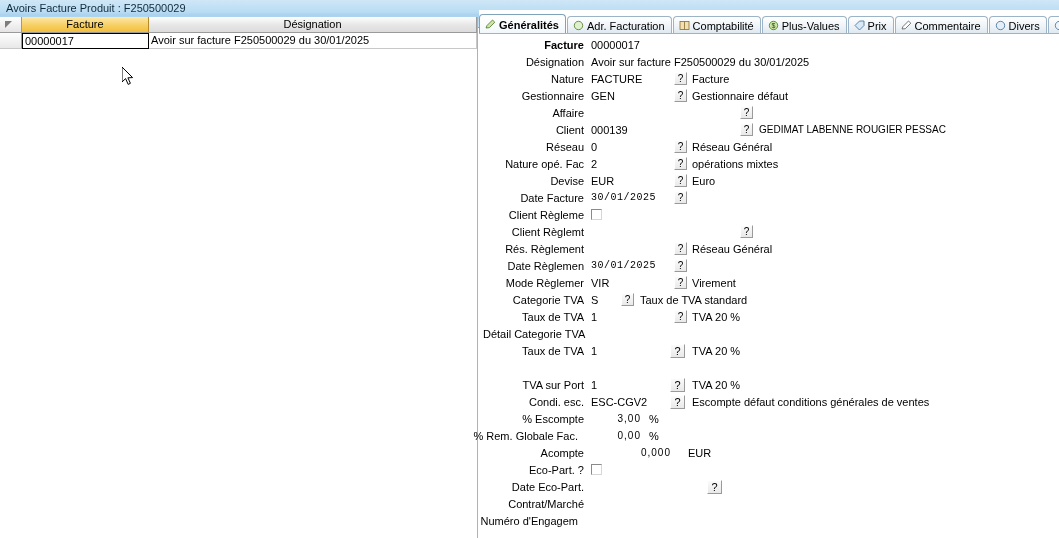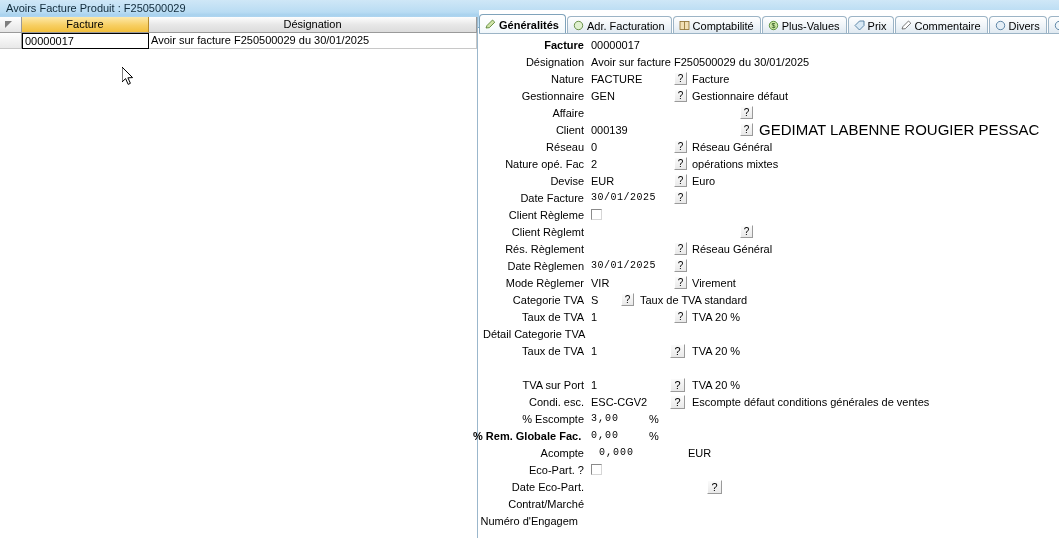--- a/index.html
+++ b/index.html
@@ -251,24 +251,25 @@
     width: 11px; height: 11px;
     box-sizing: border-box;
     border: 1px solid #8a8a8a;
     border-right-color: #d6d6d6;
     border-bottom-color: #d6d6d6;
     background: #ffffff;
     top: 1px;
   }
   .num {
     position: absolute;
-    font-family: Liberation Mono, monospace;
+    font-family: Liberation Sans, sans-serif;
     font-size: 10px;
     letter-spacing: 1px;
     line-height: 14px;
+    text-align: right;
   }
   .pct {
     position: absolute;
     font-size: 11px;
     line-height: 14px;
   }
 </style>
 </head>
 <body>
 
@@ -404,21 +405,21 @@
       <div class="row" style="top:68px;padding-left:19px;">
         <span class="lbl">Affaire</span>
         <span class="val"></span>
         <span class="qbtn" style="left:261px;">?</span>
       </div>
 
       <div class="row" style="top:85px;">
         <span class="lbl">Client</span>
         <span class="val">000139</span>
         <span class="qbtn" style="left:261px;">?</span>
-        <span class="desc" style="left:280px;font-size:15px;">GEDIMAT LABENNE ROUGIER PESSAC</span>
+        <span class="desc" style="left:280px;font-size:10px;">GEDIMAT LABENNE ROUGIER PESSAC</span>
       </div>
 
       <div class="row" style="top:102px;">
         <span class="lbl">Réseau</span>
         <span class="val">0</span>
         <span class="qbtn" style="left:195px;">?</span>
         <span class="desc" style="left:213px;">Réseau Général</span>
       </div>
 
       <div class="row" style="top:119px;">
@@ -512,21 +513,21 @@
         <span class="desc" style="left:213px;">Escompte défaut conditions générales de ventes</span>
       </div>
 
       <div class="row" style="top:374px;">
         <span class="lbl">% Escompte</span>
         <span class="num" style="left:112px;width:50px;">3,00</span>
         <span class="pct" style="left:170px;">%</span>
       </div>
 
       <div class="row" style="top:391px;">
-        <span class="lbl" style="width:105px;left:-6px;font-weight:bold;">% Rem. Globale Fac.</span>
+        <span class="lbl" style="width:105px;left:-6px;">% Rem. Globale Fac.</span>
         <span class="num" style="left:112px;width:50px;">0,00</span>
         <span class="pct" style="left:170px;">%</span>
       </div>
 
       <div class="row" style="top:408px;">
         <span class="lbl">Acompte</span>
         <span class="num" style="left:120px;width:72px;">0,000</span>
         <span class="pct" style="left:209px;">EUR</span>
       </div>
 

